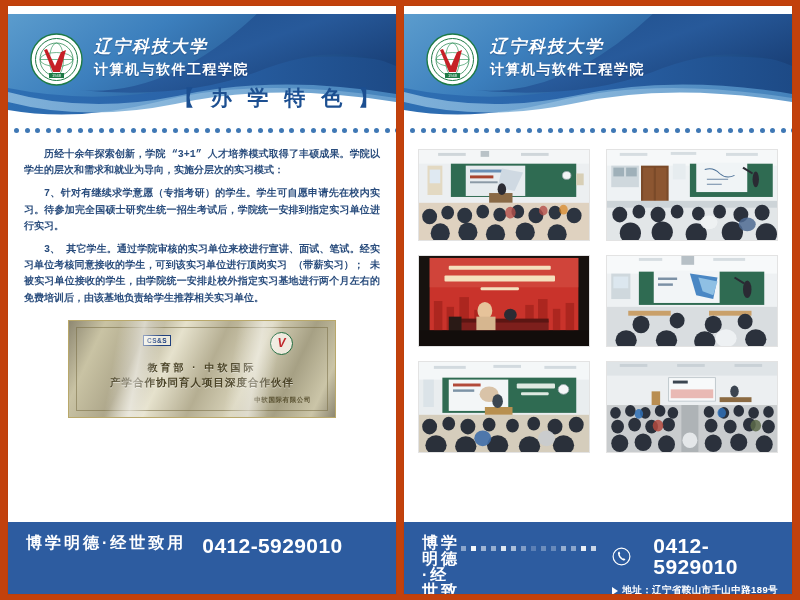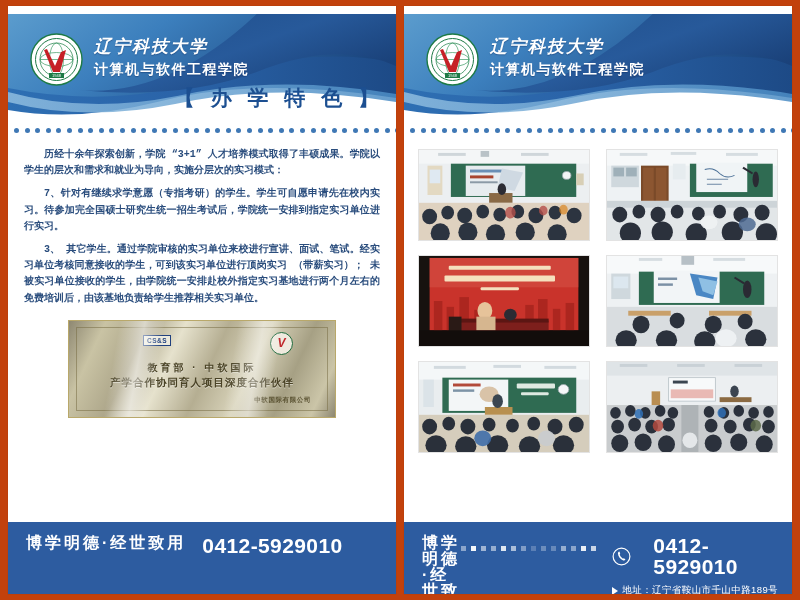--- a/index.html
+++ b/index.html
@@ -136,21 +136,21 @@
   .squares i{width:5px;height:5px;display:block;background:#fff;}
   .f-right{margin-left:16px;display:flex;flex-direction:column;}
   .phone-line{display:flex;align-items:center;gap:22px;}
   .phone-ico{width:19px;height:19px;flex:0 0 19px;}
   .phone-num{font-size:21px;font-weight:700;letter-spacing:.4px;line-height:1;}
   .addr-line{display:flex;align-items:center;gap:4px;margin-top:7px;}
   .tri{
     width:0;height:0;border-left:6px solid #fff;
     border-top:4px solid transparent;border-bottom:4px solid transparent;
   }
-  .addr{font-size:9.5px;font-weight:400;letter-spacing:.4px;white-space:nowrap;}
+  .addr{font-size:9.5px;font-weight:700;letter-spacing:.4px;white-space:nowrap;}
   .dotted{
     border-bottom:1.5px dotted rgba(255,255,255,.85);
     margin-top:3px;width:100%;
   }
 </style>
 </head>
 <body>
 
 <div class="page">
 

